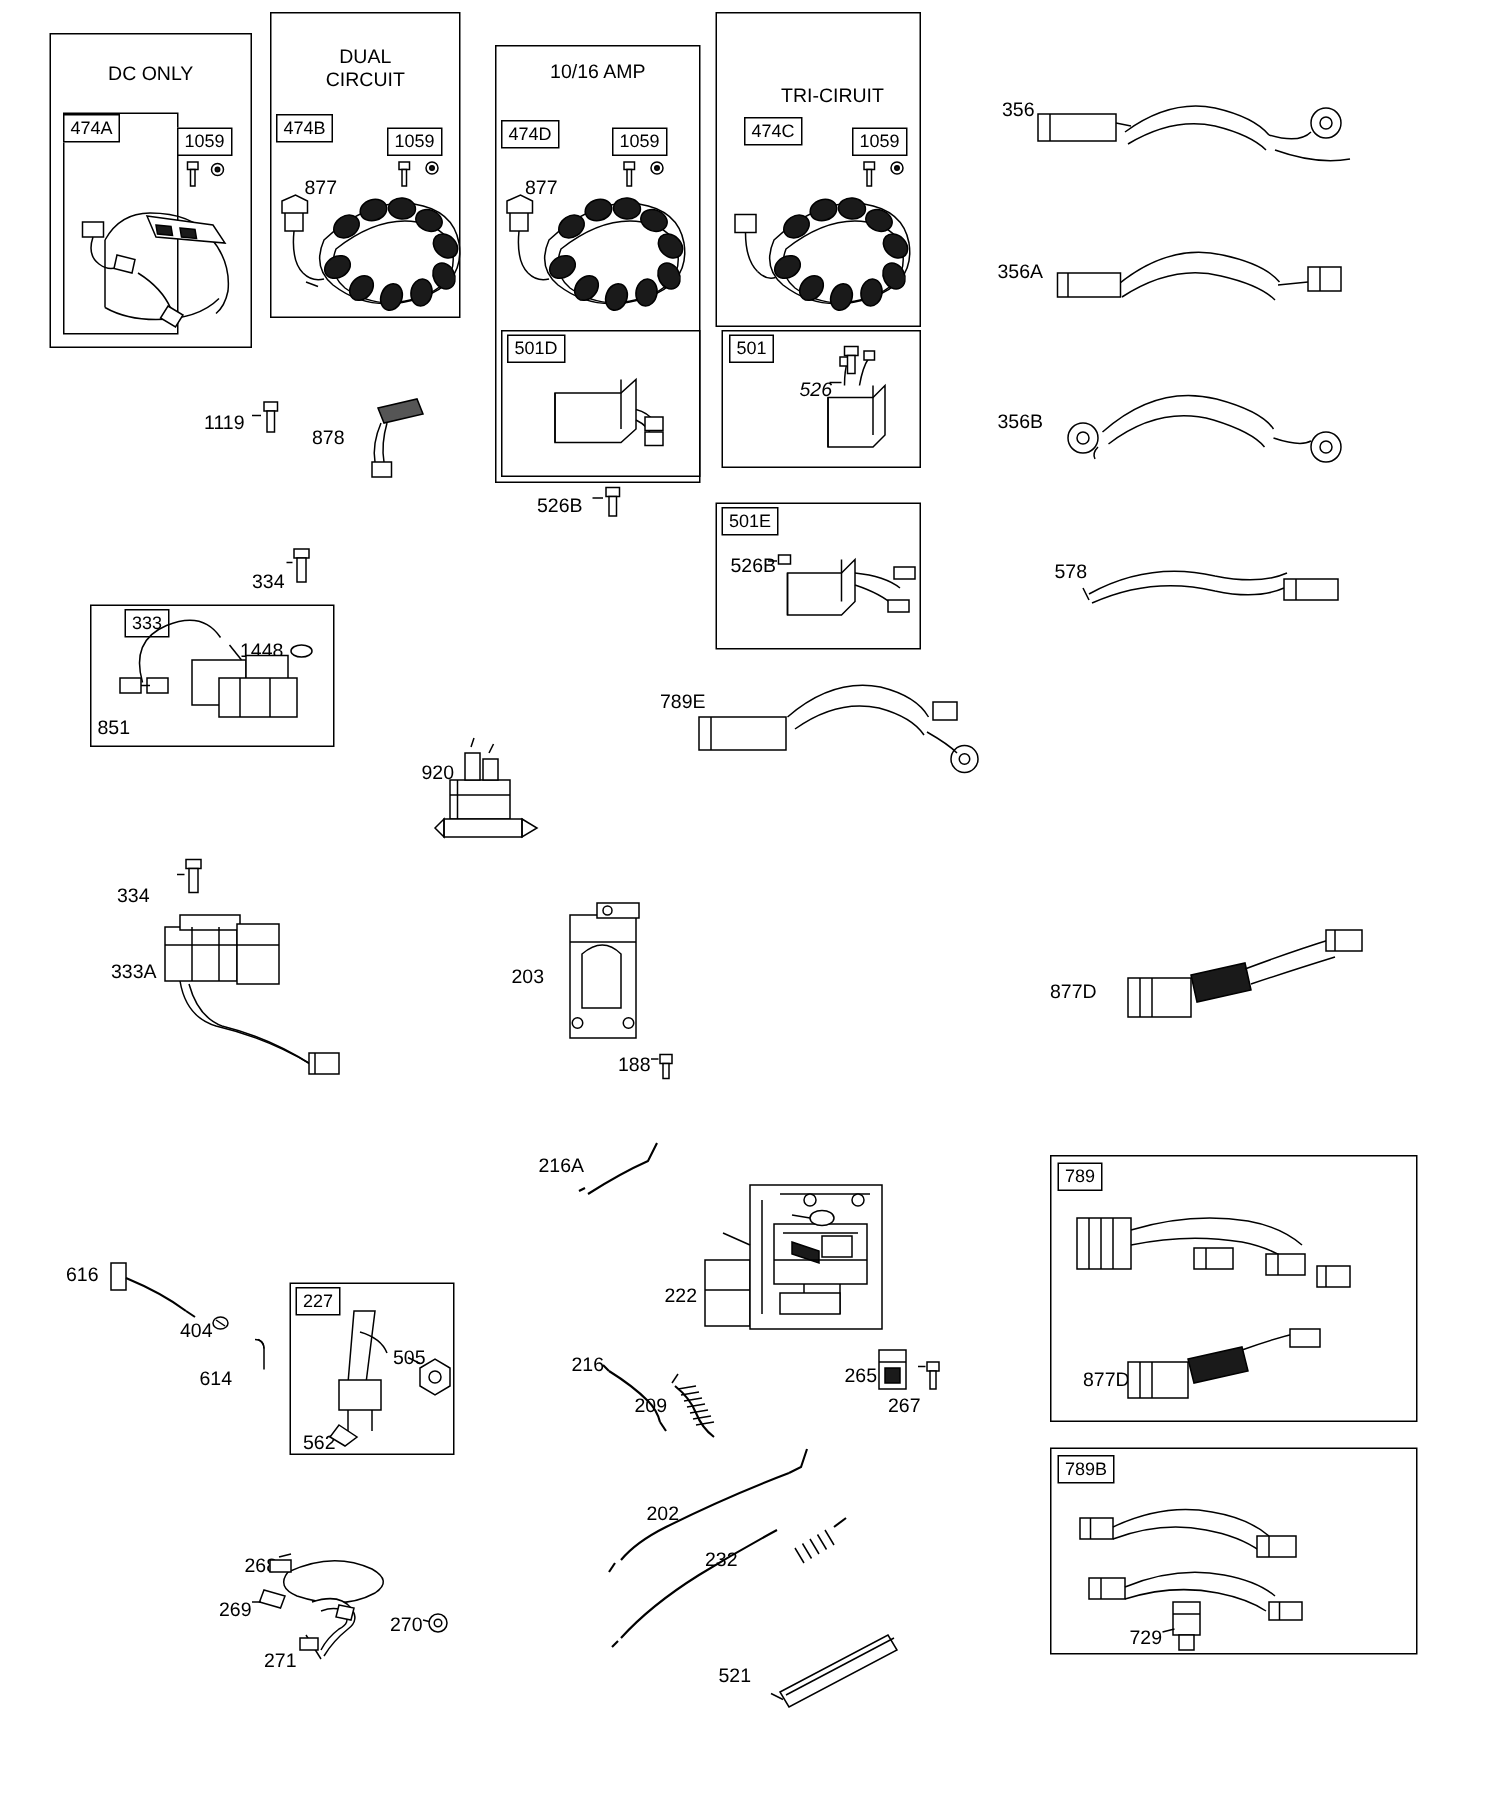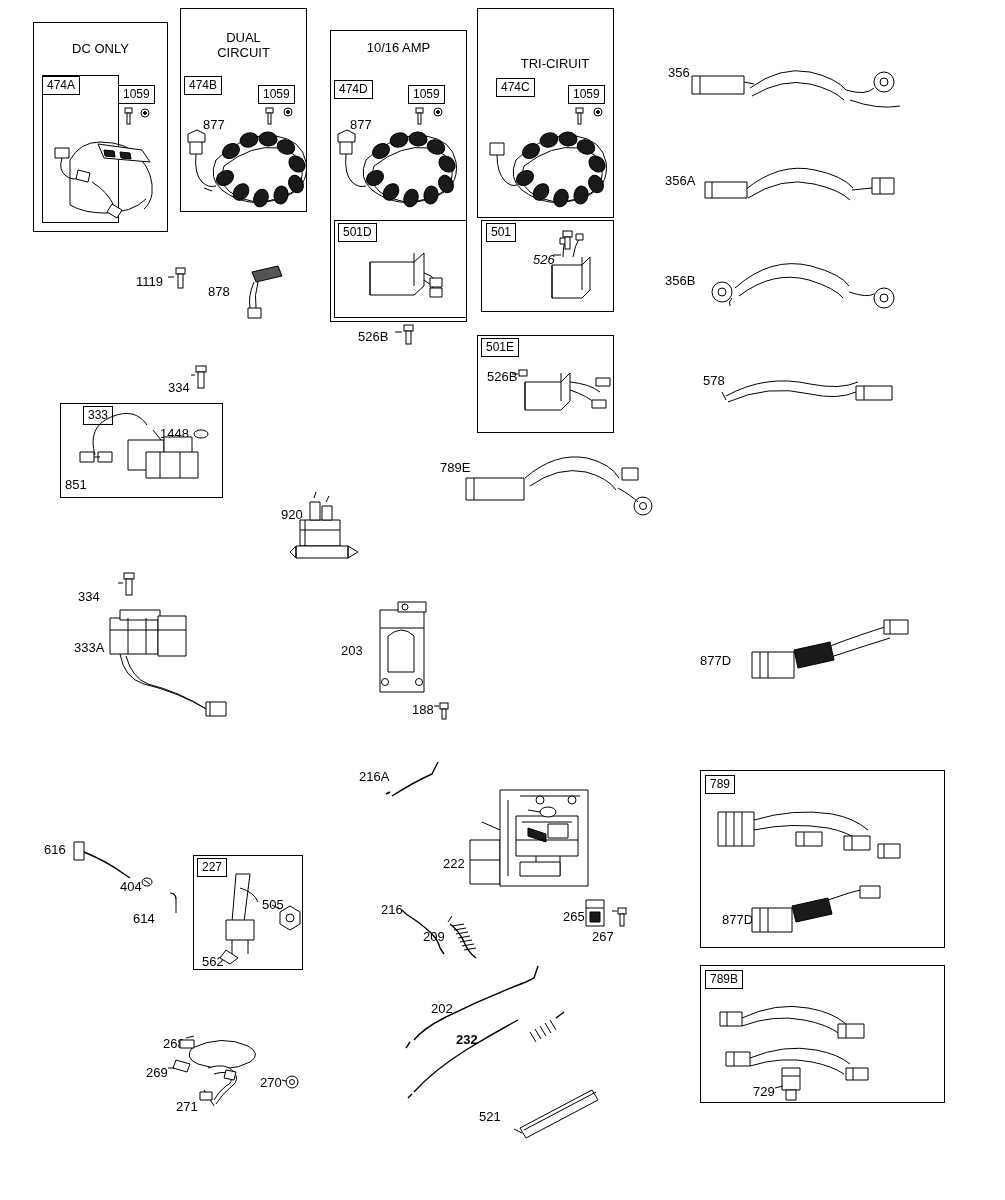--- a/index.html
+++ b/index.html
@@ -88,21 +88,21 @@
   <div class="lbl" style="left:44px;top:843px;">616</div>
   <div class="lbl" style="left:120px;top:880px;text-align:right;">404</div>
   <div class="lbl" style="left:133px;top:896px;margin-top:16px;">614</div>
   <div class="lbl" style="left:262px;top:898px;">505</div>
   <div class="lbl" style="left:202px;top:955px;">562</div>
   <div class="lbl" style="left:163px;top:1037px;">268</div>
   <div class="lbl" style="left:146px;top:1066px;">269</div>
   <div class="lbl" style="left:260px;top:1076px;">270</div>
   <div class="lbl" style="left:176px;top:1100px;">271</div>
   <div class="lbl" style="left:431px;top:1002px;">202</div>
-  <div class="lbl" style="left:456px;top:1033px;font-weight:bold;">232</div>
+  <div class="lbl" style="left:470px;top:1033px;">232</div>
   <div class="lbl" style="left:479px;top:1110px;">521</div>
   <div class="lbl" style="left:668px;top:66px;">356</div>
   <div class="lbl" style="left:665px;top:174px;">356A</div>
   <div class="lbl" style="left:665px;top:274px;">356B</div>
   <div class="lbl" style="left:703px;top:374px;">578</div>
   <div class="lbl" style="left:440px;top:461px;">789E</div>
   <div class="lbl" style="left:700px;top:654px;">877D</div>
   <div class="lbl" style="left:722px;top:913px;">877D</div>
   <div class="lbl" style="left:753px;top:1085px;">729</div>
 

